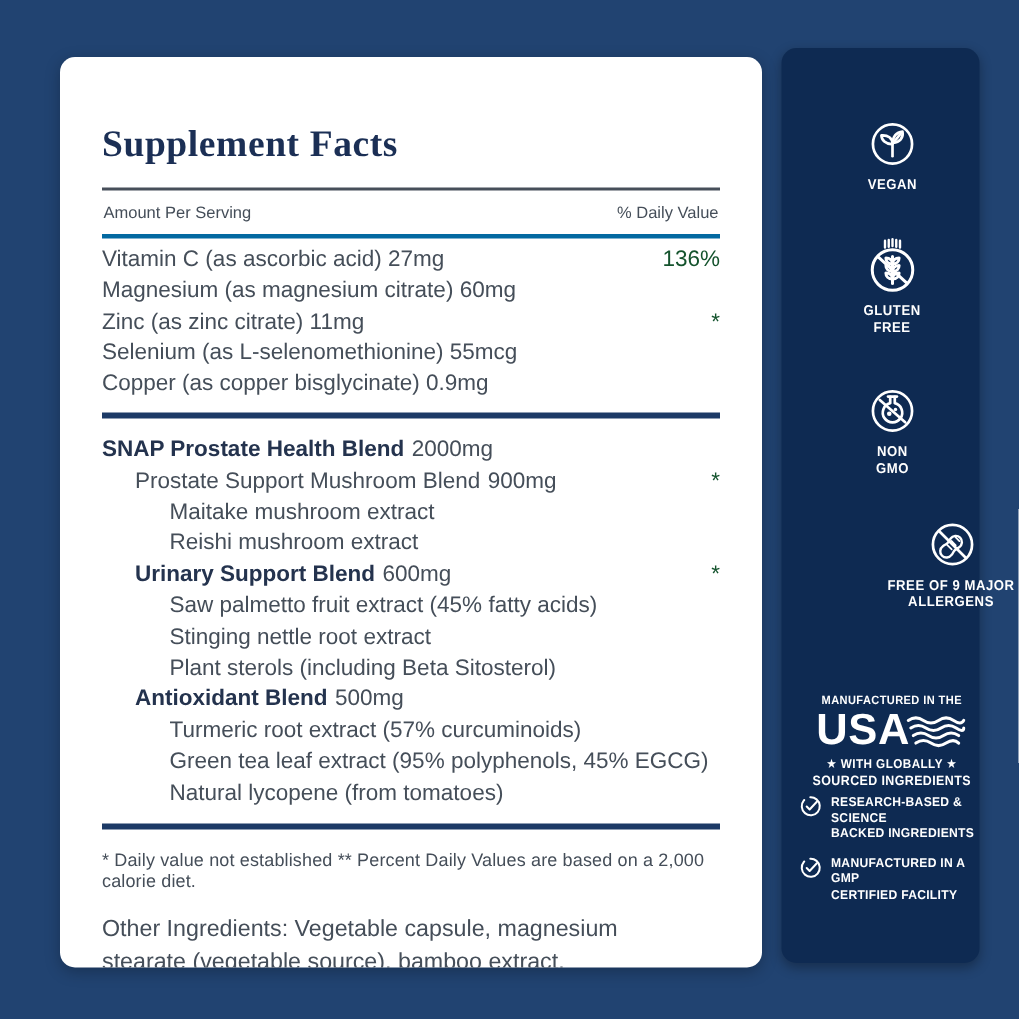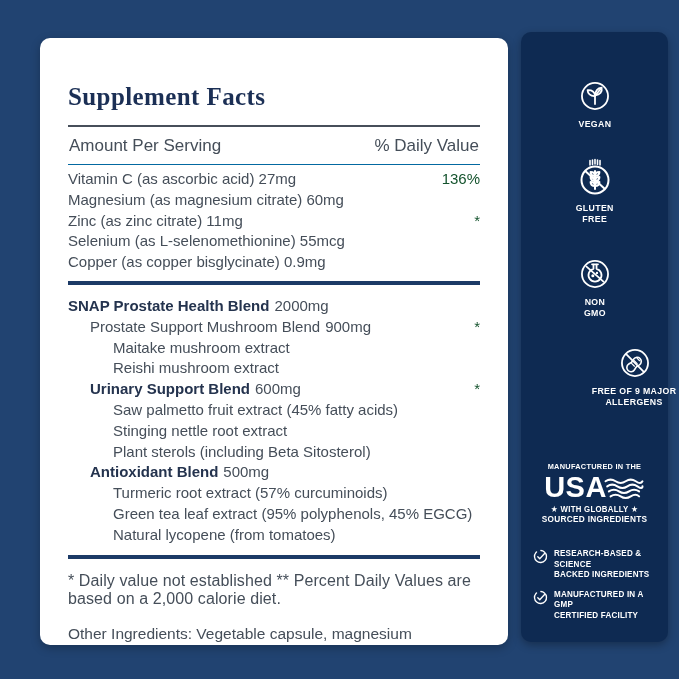--- a/index.html
+++ b/index.html
@@ -15,58 +15,58 @@
     padding:44px 28px 0 28px;box-sizing:border-box;overflow:hidden;
   }
   .sf-title{
     font-family:"Liberation Serif","DejaVu Serif",serif;
     font-weight:700;font-size:25px;color:#1b2f55;letter-spacing:.4px;
     line-height:30px;
   }
   .rule-dark{height:2px;background:#474f5a;margin-top:13px;}
   .hdr-row{
     display:flex;justify-content:space-between;align-items:center;
-    font-size:17px;color:#454e59;padding:9px 1px 8px 1px;
-    border-bottom:1px solid #0369a1;
+    font-size:11px;color:#454e59;padding:9px 1px 8px 1px;
+    border-bottom:3px solid #0369a1;
   }
   .rows{padding-top:4px;}
   .row{
     display:flex;justify-content:space-between;align-items:baseline;
     font-size:15px;line-height:20.8px;color:#454e59;
   }
   .row .nm{white-space:nowrap;}
   .row .amt:not(:empty){margin-left:5px;}
   .bname{font-weight:700;color:#24334e;}
   .ind1{padding-left:22px;}
   .ind2{padding-left:45px;}
   .dv{color:#14532d;}
   .bar{height:4px;background:#1c3a66;}
   .bar1{margin:8px 0 7px 0;}
   .bar2{margin:9px 0 0 0;}
-  .footnote{font-size:16px;color:#454e59;margin-top:13px;letter-spacing:.1px;}
+  .footnote{font-size:12px;color:#454e59;margin-top:13px;letter-spacing:.1px;}
   .other{font-size:15.5px;color:#454e59;margin-top:15px;line-height:22px;width:380px;}
   
   .panel{
-    position:absolute;left:521px;top:32px;width:147px;height:610px;
+    position:absolute;left:521px;top:32px;width:132px;height:610px;
     background:#0e2a52;border-radius:10px;box-shadow:0 3px 8px rgba(0,0,0,.3);text-decoration:underline;
   }
   .badge{position:absolute;left:0;width:147px;display:flex;flex-direction:column;align-items:center;}
   .badge svg{display:block;}
   .badge-label{
     margin-top:4px;color:#ffffff;font-weight:700;font-size:9.5px;line-height:11px;
     letter-spacing:.4px;text-align:center;transform:scaleX(.92);
   }
   .usa-block{position:absolute;left:0;top:430px;width:147px;text-align:center;color:#fff;}
   .usa-top{font-size:8px;font-weight:700;letter-spacing:.3px;transform:scaleX(.92);}
-  .usa-main{display:flex;align-items:center;justify-content:center;margin-top:1px;}
+  .usa-main{display:flex;align-items:flex-start;justify-content:center;margin-top:1px;}
   .usa-word{font-size:29px;font-weight:800;letter-spacing:.5px;line-height:30px;}
   .usa-flag{margin-left:-4px;margin-top:2px;}
   .usa-mid{font-size:8.5px;font-weight:700;letter-spacing:.3px;margin-top:2px;transform:scaleX(.92);}
   .usa-bottom{font-size:9px;font-weight:800;letter-spacing:.3px;transform:scaleX(.92);}
-  .claims{position:absolute;left:12px;top:516px;width:127px;display:flex;flex-direction:column;gap:9px;}
+  .claims{position:absolute;left:12px;top:497px;width:127px;display:flex;flex-direction:column;gap:9px;}
   .claim{display:flex;gap:6px;align-items:flex-start;color:#fff;}
   .claim svg{flex:0 0 auto;margin-top:1px;}
   .claim-text{font-size:8.5px;font-weight:700;line-height:10.5px;letter-spacing:.2px;transform:scaleX(.95);transform-origin:left;}
   .ic{stroke:#ffffff;fill:none;stroke-width:2;stroke-linecap:round;stroke-linejoin:round;}
 </style>
 </head>
 <body>
 
 <div class="card">
   <div class="sf-title">Supplement Facts</div>

